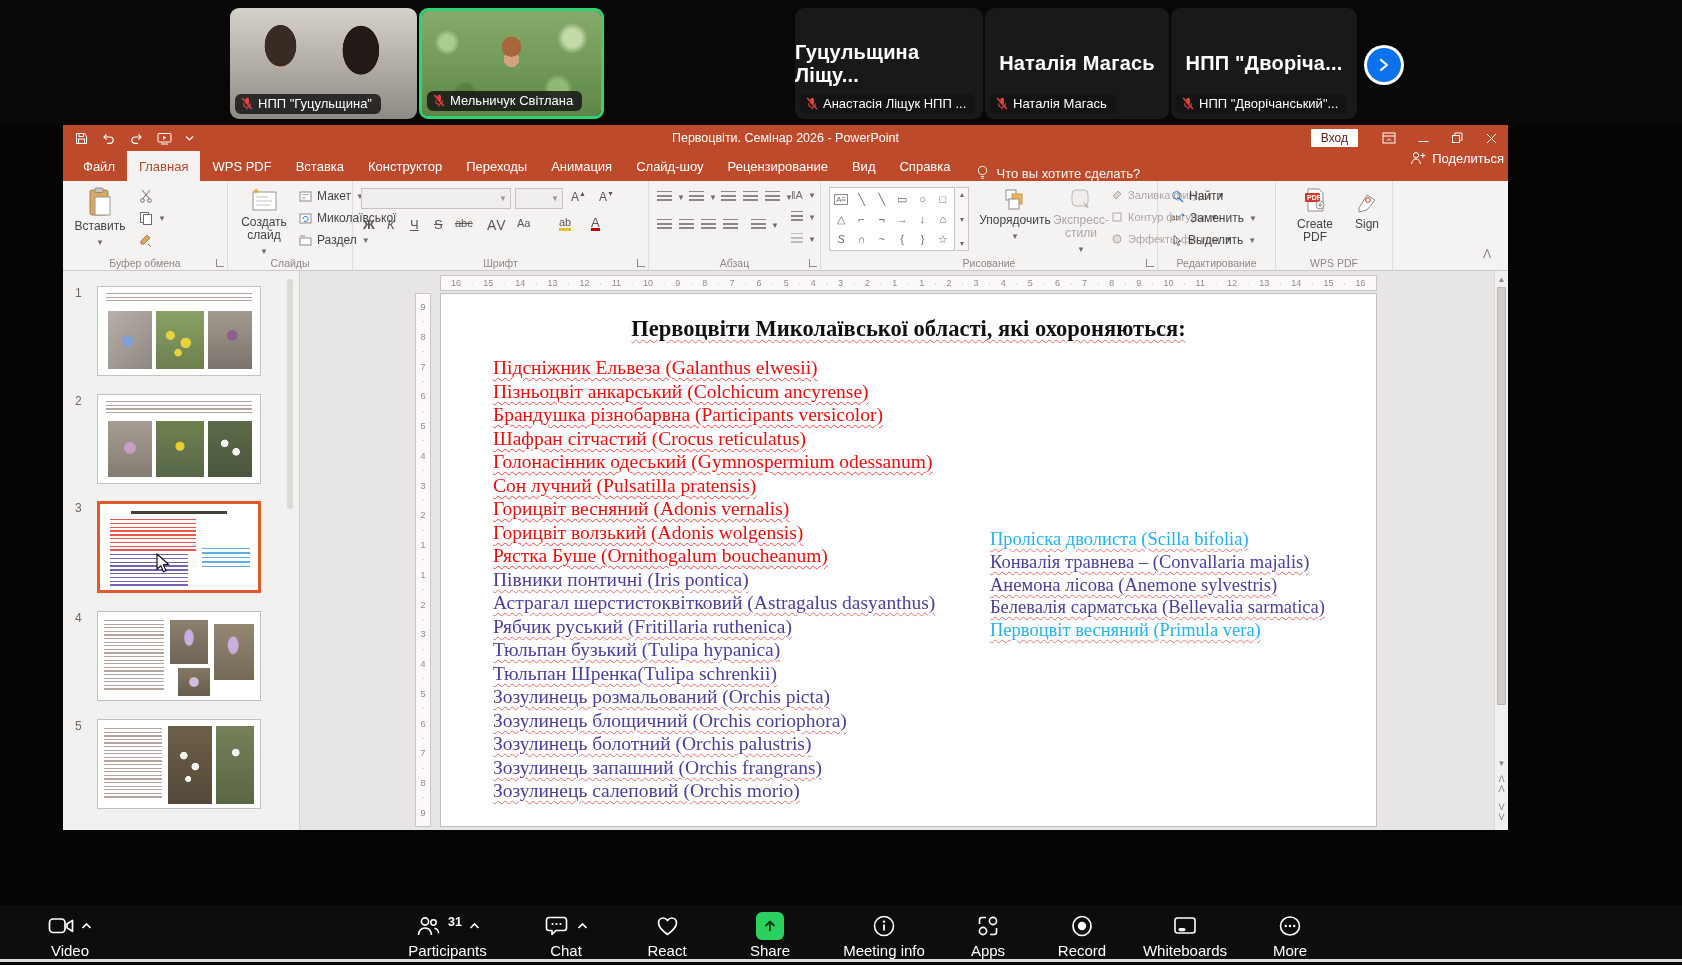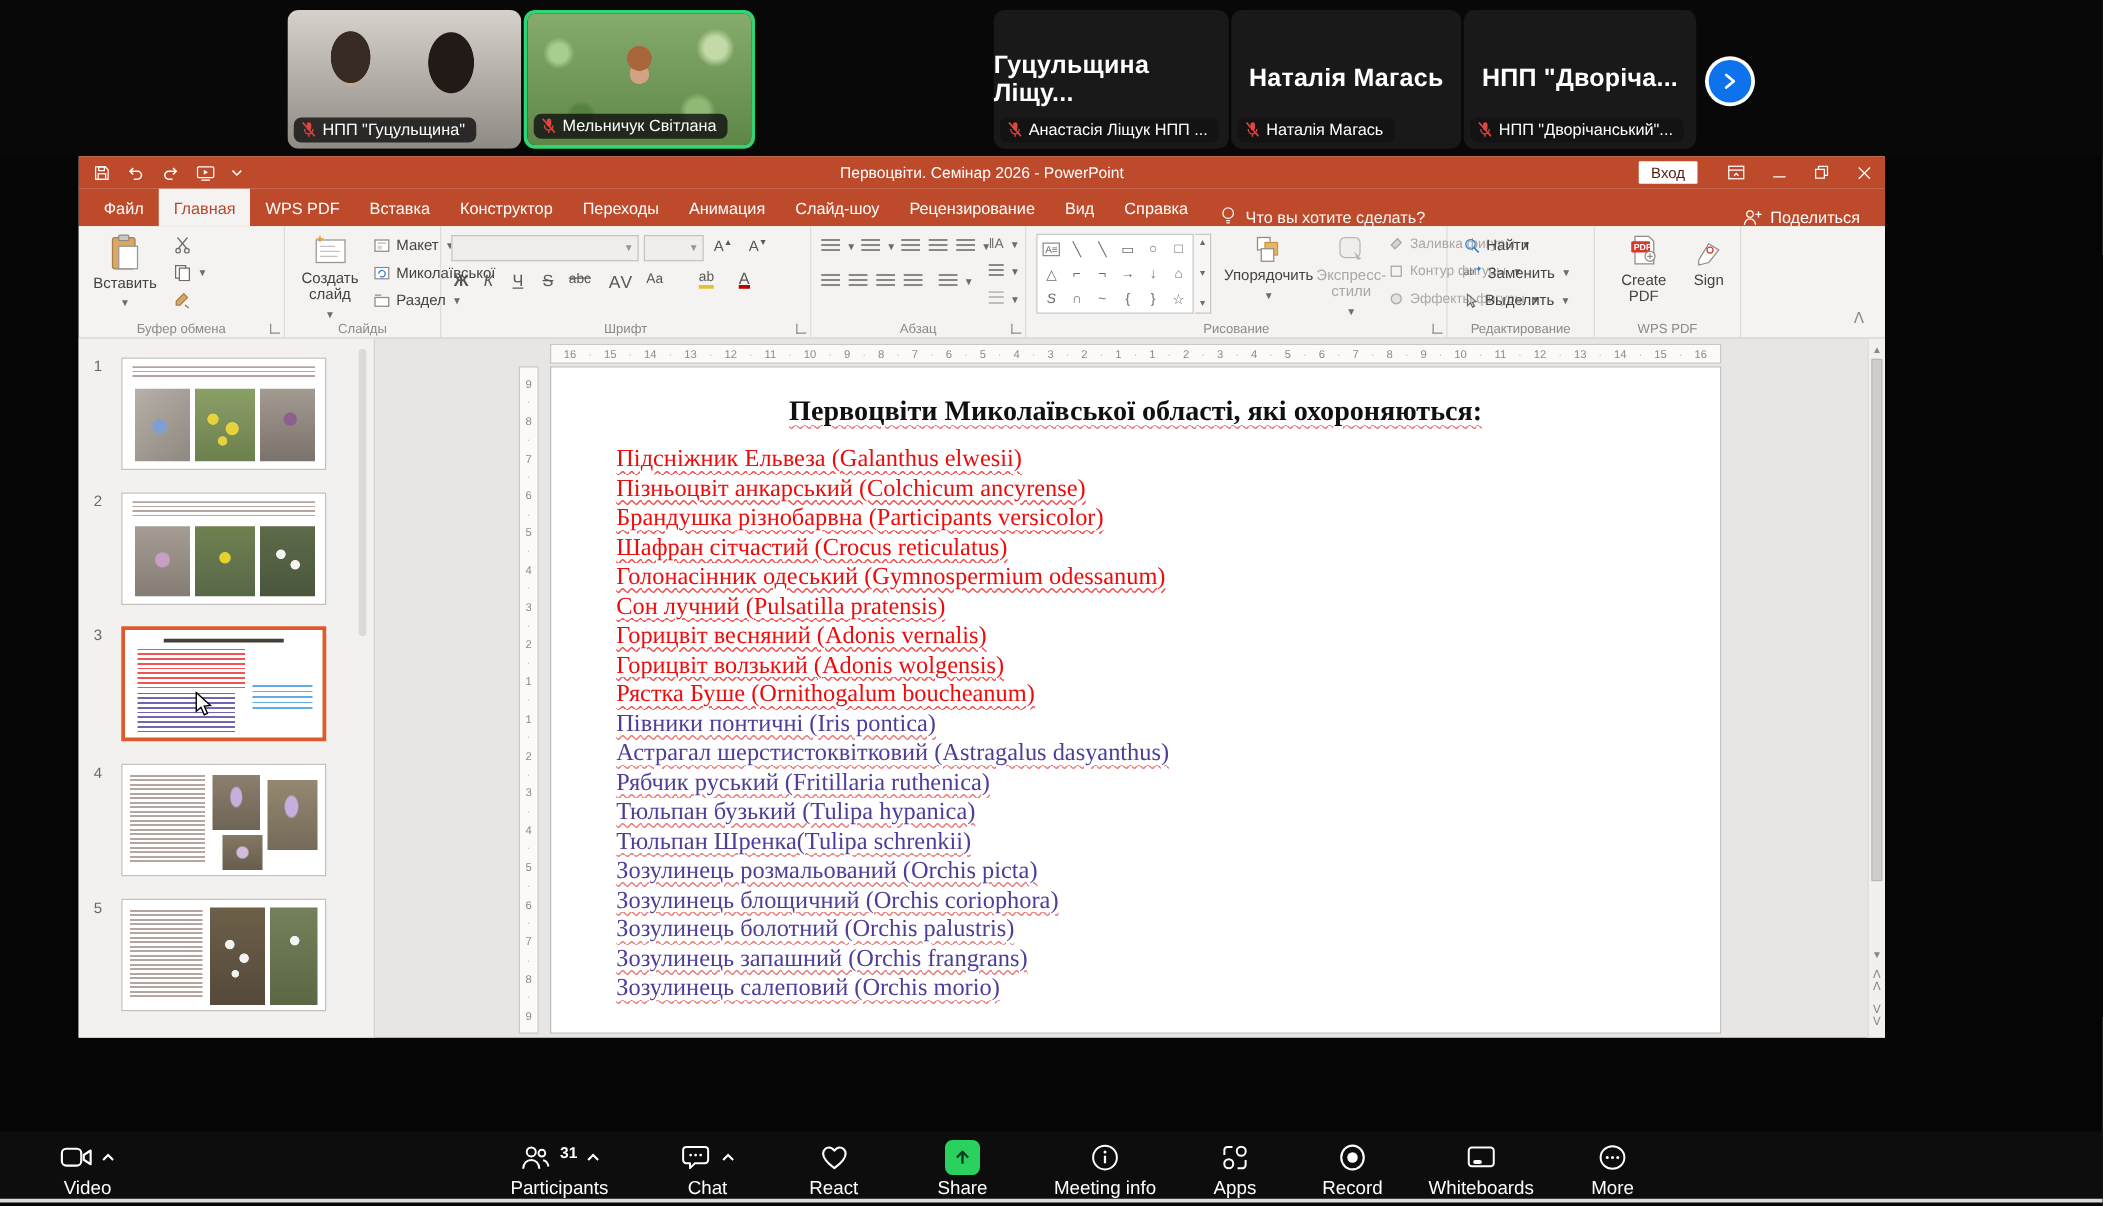--- a/index.html
+++ b/index.html
@@ -51,21 +51,21 @@
   .tctl{margin-left:auto;display:flex;align-items:center;height:100%}
   .signin{background:#fff;color:#5a2013;font-size:12px;padding:2px 10px;border-radius:1px;margin-right:14px;border:none}
   .winbtn{width:34px;height:100%;display:flex;align-items:center;justify-content:center;color:#fff;font-size:12px}
 
   .menubar{position:absolute;left:0;top:26px;right:0;height:30px;background:var(--c-titlebar,#BC4A2B);
     display:flex;align-items:stretch;color:#fff;font-size:13px}
   .tabrow{display:flex;align-items:stretch;padding-left:8px}
   .tab{display:flex;align-items:center;padding:0 12px;cursor:default;white-space:nowrap}
   .tab.active{background:#F4F3F2;color:#B7472A}
   .tellme{display:flex;align-items:flex-end;gap:7px;margin-left:14px;opacity:.95;white-space:nowrap}
-  .mshare{margin-left:auto;display:flex;align-items:flex-end;gap:6px;padding-right:20px;white-space:nowrap}
+  .mshare{margin-left:auto;display:flex;align-items:flex-start;gap:6px;padding-right:4px;white-space:nowrap}
 
   .ribbon{position:absolute;left:0;top:56px;right:0;height:90px;background:#F4F3F2;border-bottom:1px solid #CCCAC7;font-size:12px;color:#454340}
   .grp{position:absolute;top:0;bottom:0;border-right:1px solid #DEDCD9}
   .grp-label{position:absolute;bottom:1px;left:0;right:0;text-align:center;font-size:10.5px;color:#8d8984;white-space:nowrap}
   .lnch{position:absolute;right:3px;bottom:3px;width:8px;height:8px;border-left:1px solid #8d8984;border-bottom:1px solid #8d8984}
   .bigbtn{position:absolute;display:flex;flex-direction:column;align-items:center;gap:3px;text-align:center;line-height:13px;color:#454340}
   .mini{position:absolute;display:flex;align-items:center;gap:5px;white-space:nowrap;color:#454340}
   .caret{font-size:8px;color:#6f6c68}
   .combo{position:absolute;height:21px;border:1px solid #C6C3C0;background:#EFEEec;display:flex;align-items:center;justify-content:flex-end;padding-right:3px}
   .combo .caret{color:#9a9692}
@@ -711,20 +711,27 @@
               <div class="sline c-purple">Астрагал шерстистоквітковий (Astragalus dasyanthus)</div>
               <div class="sline c-purple">Рябчик руський (Fritillaria ruthenica)</div>
               <div class="sline c-purple">Тюльпан бузький (Tulipa hypanica)</div>
               <div class="sline c-purple">Тюльпан Шренка(Tulipa schrenkii)</div>
               <div class="sline c-purple">Зозулинець розмальований (Orchis picta)</div>
               <div class="sline c-purple">Зозулинець блощичний (Orchis coriophora)</div>
               <div class="sline c-purple">Зозулинець болотний (Orchis palustris)</div>
               <div class="sline c-purple">Зозулинець запашний (Orchis frangrans)</div>
               <div class="sline c-purple">Зозулинець салеповий (Orchis morio)</div>
             </div>
+          <div class="slist slist-right">
+              <div class="sline c-cyan">Проліска дволиста (Scilla bifolia)</div>
+              <div class="sline c-purple">Конвалія травнева – (Convallaria majalis)</div>
+              <div class="sline c-purple">Анемона лісова (Anemone sylvestris)</div>
+              <div class="sline c-purple">Белевалія сарматська (Bellevalia sarmatica)</div>
+              <div class="sline c-cyan">Первоцвіт весняний (Primula vera)</div>
+            </div>
         </div>
       </div>
 
       <div class="vsb">
         <div class="ar" style="top:4px">▲</div>
         <div class="vsb-thumb"></div>
         <div class="ar" style="bottom:62px">▼</div>
         <div class="ar" style="bottom:36px;font-size:9px">ᐱ<br>ᐱ</div>
         <div class="ar" style="bottom:8px;font-size:9px">ᐯ<br>ᐯ</div>
       </div>

